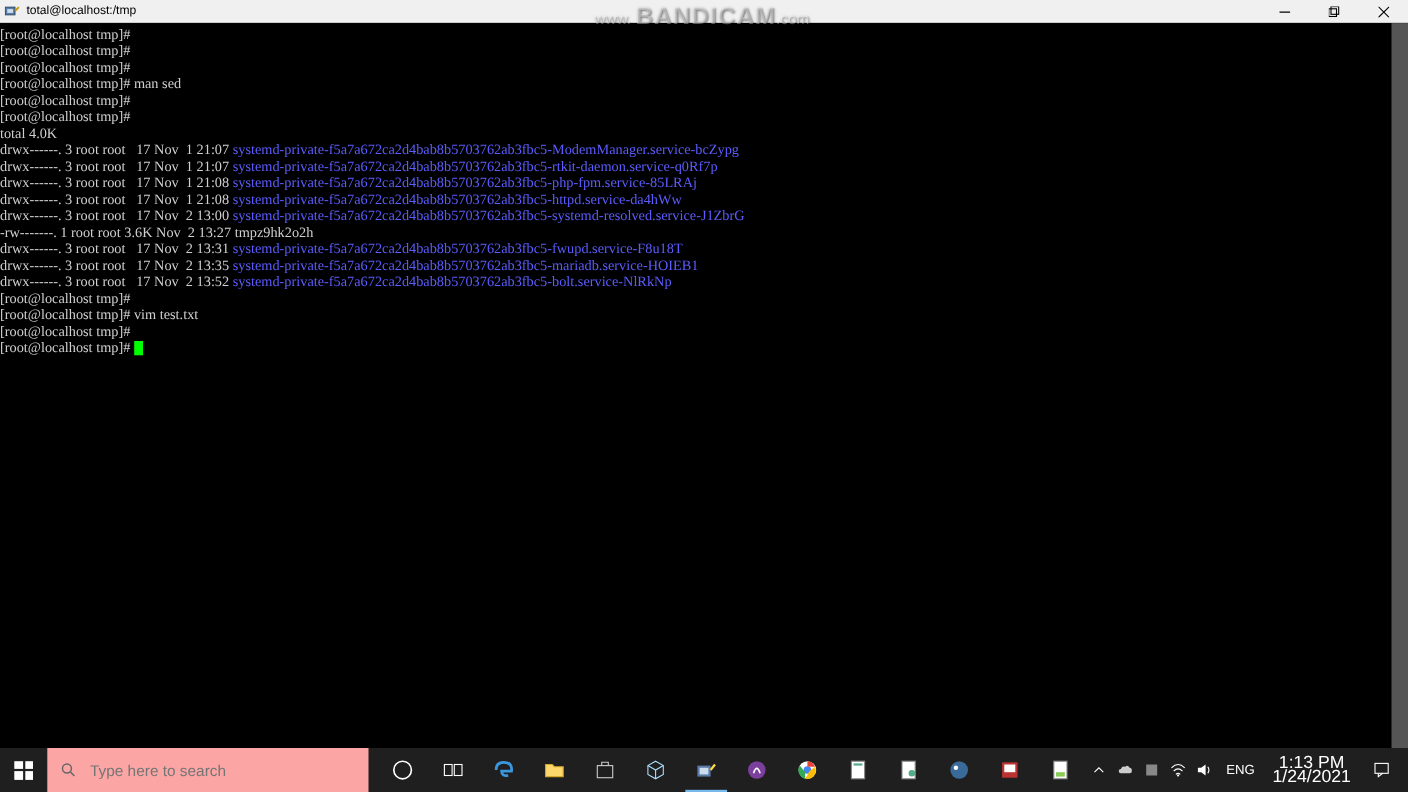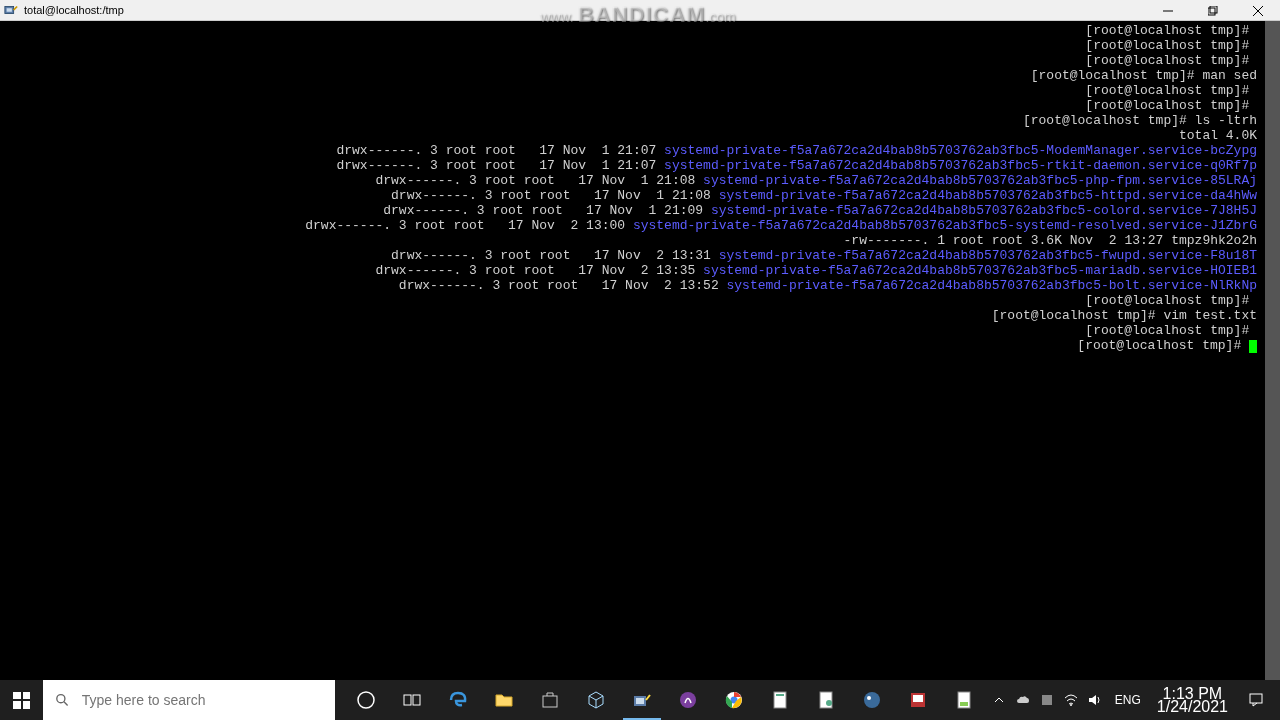--- a/index.html
+++ b/index.html
@@ -7,37 +7,37 @@
 
 
 .titlebar { height: 21px; background: #f0f0f0; display: flex; align-items: center; padding: 0 4px; border-bottom: 1px solid #ccc; position: relative; }
 .titlebar-icon { width: 14px; height: 14px; margin-right: 6px; display: inline-flex; align-items: center; justify-content: center; }
 .titlebar-title { font-size: 11px; color: #000; }
 .titlebar-controls { position: absolute; right: 0; top: 0; height: 21px; display: flex; }
 .titlebar-btn { width: 45px; height: 21px; display: flex; align-items: center; justify-content: center; cursor: pointer; }
 .titlebar-btn svg { width: 10px; height: 10px; }
 
 
-.terminal { background: #000; height: calc(720px - 21px - 40px); padding: 2px 23px; overflow: hidden; font-family: Liberation Mono, monospace; font-size: 13px; line-height: 15px; color: #d0d0d0; position: relative; text-align: right; }
+.terminal { background: #000; height: calc(720px - 21px - 40px); padding: 2px 0; overflow: hidden; font-family: Liberation Serif, serif; font-size: 13px; line-height: 15px; color: #d0d0d0; position: relative; }
 .line { white-space: pre; }
 .dir { color: #5c5cff; }
 .cursor { display: inline-block; width: 8px; height: 13px; background: #00ff00; vertical-align: text-bottom; }
 .scrollbar { position: absolute; right: 0; top: 21px; bottom: 40px; width: 15px; background: #2b2b2b; }
 .scrollthumb { width: 100%; height: 100%; background: #555; }
 
 
 .watermark { position: absolute; top: 2px; left: 50%; transform: translateX(-50%); font-family: Arial, sans-serif; font-weight: 900; font-size: 22px; letter-spacing: 1px; color: rgba(255,255,255,0.35); text-shadow: 1px 1px 2px rgba(0,0,0,0.5); pointer-events: none; z-index: 5; }
 .watermark .prefix { font-size: 14px; font-weight: 400; margin-right: 4px; letter-spacing: 0; }
 
 
 .taskbar { position: absolute; bottom: 0; left: 0; right: 0; height: 40px; background: #1f1f1f; display: flex; align-items: center; }
 .start-btn { width: 48px; height: 40px; display: flex; align-items: center; justify-content: center; cursor: pointer; }
 .start-icon { width: 17px; height: 17px; display: grid; grid-template-columns: 1fr 1fr; grid-template-rows: 1fr 1fr; gap: 2px; }
 .start-icon span { background: #fff; }
-.search-box { height: 40px; width: 320px; background: #ffffff; display: flex; align-items: center; padding: 0 12px; gap: 12px; }
+.search-box { height: 40px; width: 320px; background: #fca5a5; display: flex; align-items: center; padding: 0 12px; gap: 12px; }
 .search-box input { border: none; outline: none; font-size: 14px; color: #666; width: 100%; background: transparent; }
 .task-icons { display: flex; height: 40px; align-items: center; margin-left: 8px; }
 .task-icon { width: 46px; height: 40px; display: flex; align-items: center; justify-content: center; cursor: pointer; position: relative; }
 .task-icon.active::after { content: ''; position: absolute; bottom: 0; left: 4px; right: 4px; height: 2px; background: #76b9ed; }
 .tray { margin-left: auto; display: flex; align-items: center; height: 40px; padding-right: 4px; }
 .tray-icon { width: 24px; height: 40px; display: flex; align-items: center; justify-content: center; cursor: pointer; }
 .tray-time { color: #fff; font-size: 16px; text-align: center; line-height: 13px; padding: 0 8px; }
 .tray-lang { color: #fff; font-size: 12px; padding: 0 8px; }
 .notif-btn { width: 40px; height: 40px; display: flex; align-items: center; justify-content: center; cursor: pointer; }
 
@@ -77,27 +77,25 @@
   </div>
 </div>
 
 <div class="terminal" id="term">
     <div class="line">[root@localhost tmp]# </div>
     <div class="line">[root@localhost tmp]# </div>
     <div class="line">[root@localhost tmp]# </div>
     <div class="line">[root@localhost tmp]# man sed</div>
     <div class="line">[root@localhost tmp]# </div>
     <div class="line">[root@localhost tmp]# </div>
-    <div class="line">[root@localhost tmp]# ls -ltrh</div>
     <div class="line">total 4.0K</div>
     <div class="line">drwx------. 3 root root   17 Nov  1 21:07 <span class="dir">systemd-private-f5a7a672ca2d4bab8b5703762ab3fbc5-ModemManager.service-bcZypg</span></div>
     <div class="line">drwx------. 3 root root   17 Nov  1 21:07 <span class="dir">systemd-private-f5a7a672ca2d4bab8b5703762ab3fbc5-rtkit-daemon.service-q0Rf7p</span></div>
     <div class="line">drwx------. 3 root root   17 Nov  1 21:08 <span class="dir">systemd-private-f5a7a672ca2d4bab8b5703762ab3fbc5-php-fpm.service-85LRAj</span></div>
     <div class="line">drwx------. 3 root root   17 Nov  1 21:08 <span class="dir">systemd-private-f5a7a672ca2d4bab8b5703762ab3fbc5-httpd.service-da4hWw</span></div>
-    <div class="line">drwx------. 3 root root   17 Nov  1 21:09 <span class="dir">systemd-private-f5a7a672ca2d4bab8b5703762ab3fbc5-colord.service-7J8H5J</span></div>
     <div class="line">drwx------. 3 root root   17 Nov  2 13:00 <span class="dir">systemd-private-f5a7a672ca2d4bab8b5703762ab3fbc5-systemd-resolved.service-J1ZbrG</span></div>
     <div class="line">-rw-------. 1 root root 3.6K Nov  2 13:27 tmpz9hk2o2h</div>
     <div class="line">drwx------. 3 root root   17 Nov  2 13:31 <span class="dir">systemd-private-f5a7a672ca2d4bab8b5703762ab3fbc5-fwupd.service-F8u18T</span></div>
     <div class="line">drwx------. 3 root root   17 Nov  2 13:35 <span class="dir">systemd-private-f5a7a672ca2d4bab8b5703762ab3fbc5-mariadb.service-HOIEB1</span></div>
     <div class="line">drwx------. 3 root root   17 Nov  2 13:52 <span class="dir">systemd-private-f5a7a672ca2d4bab8b5703762ab3fbc5-bolt.service-NlRkNp</span></div>
     <div class="line">[root@localhost tmp]# </div>
     <div class="line">[root@localhost tmp]# vim test.txt</div>
     <div class="line">[root@localhost tmp]# </div>
     <div class="line">[root@localhost tmp]# <span class="cursor"></span></div>
   </div>

